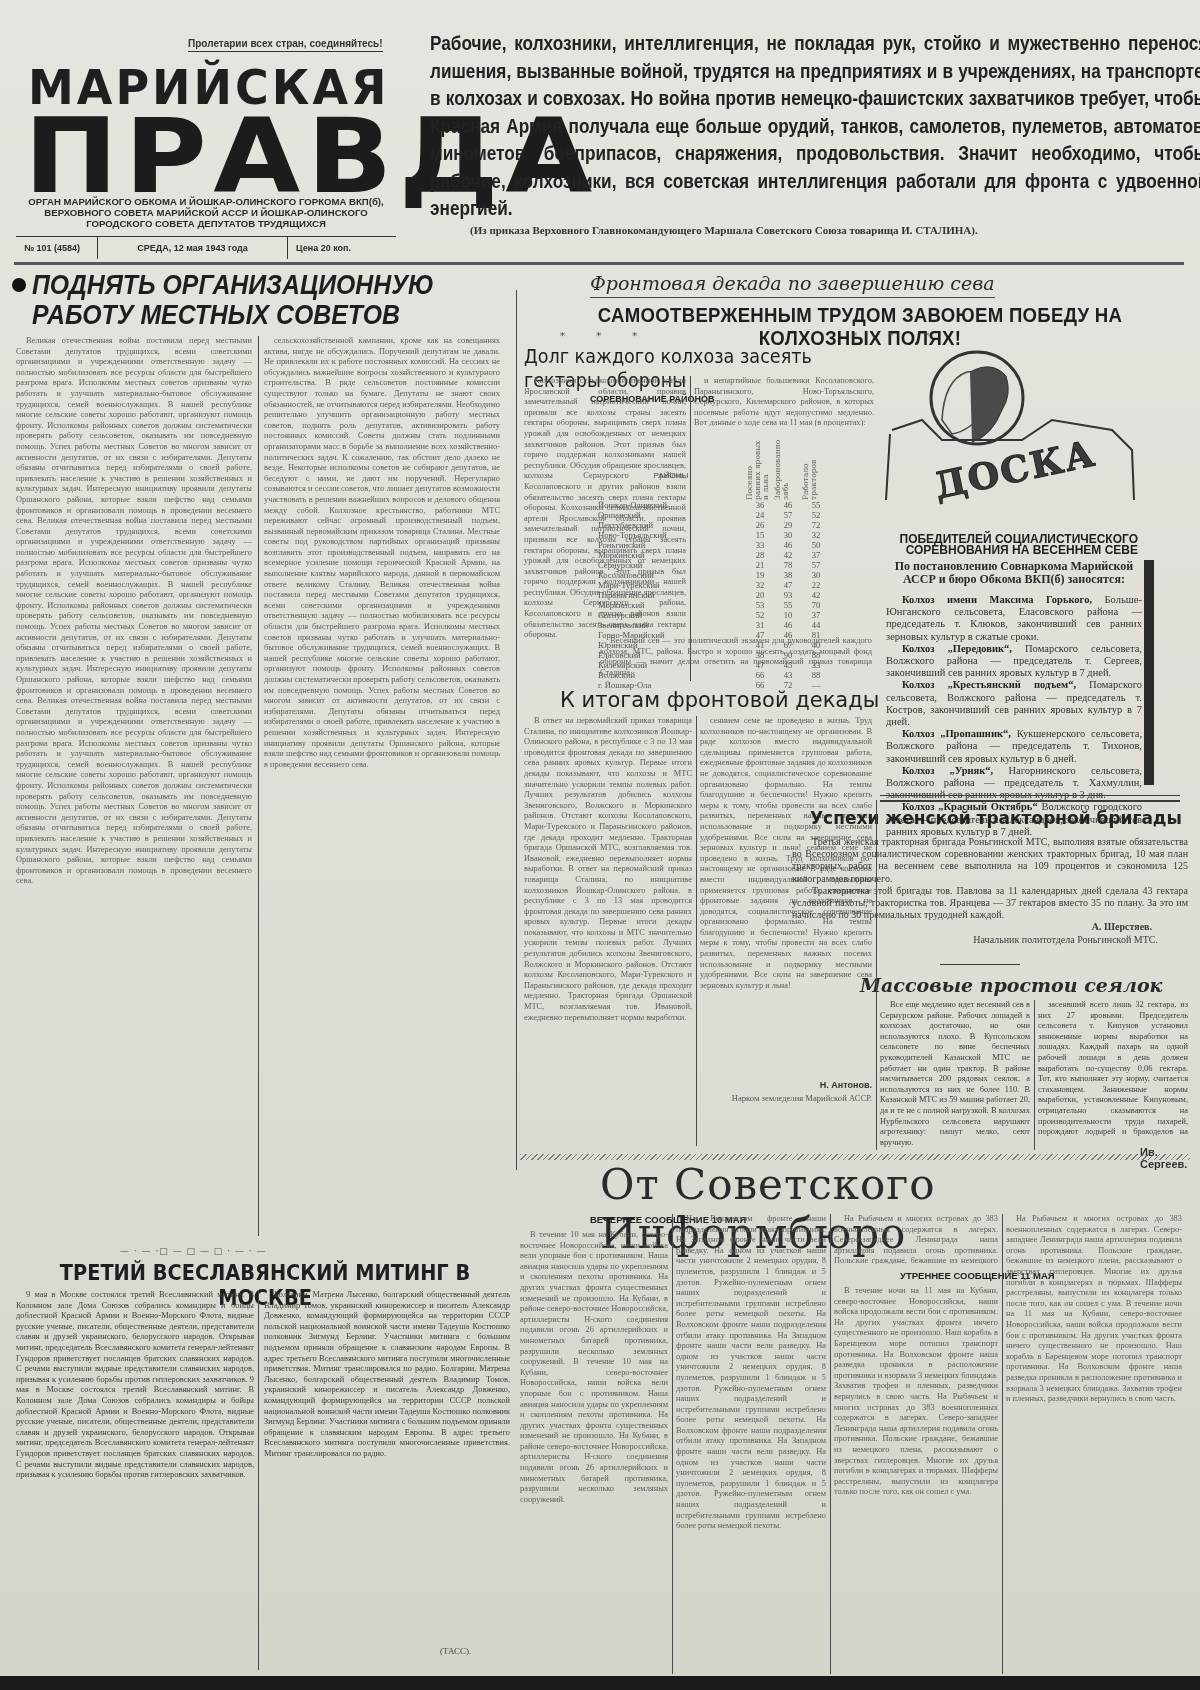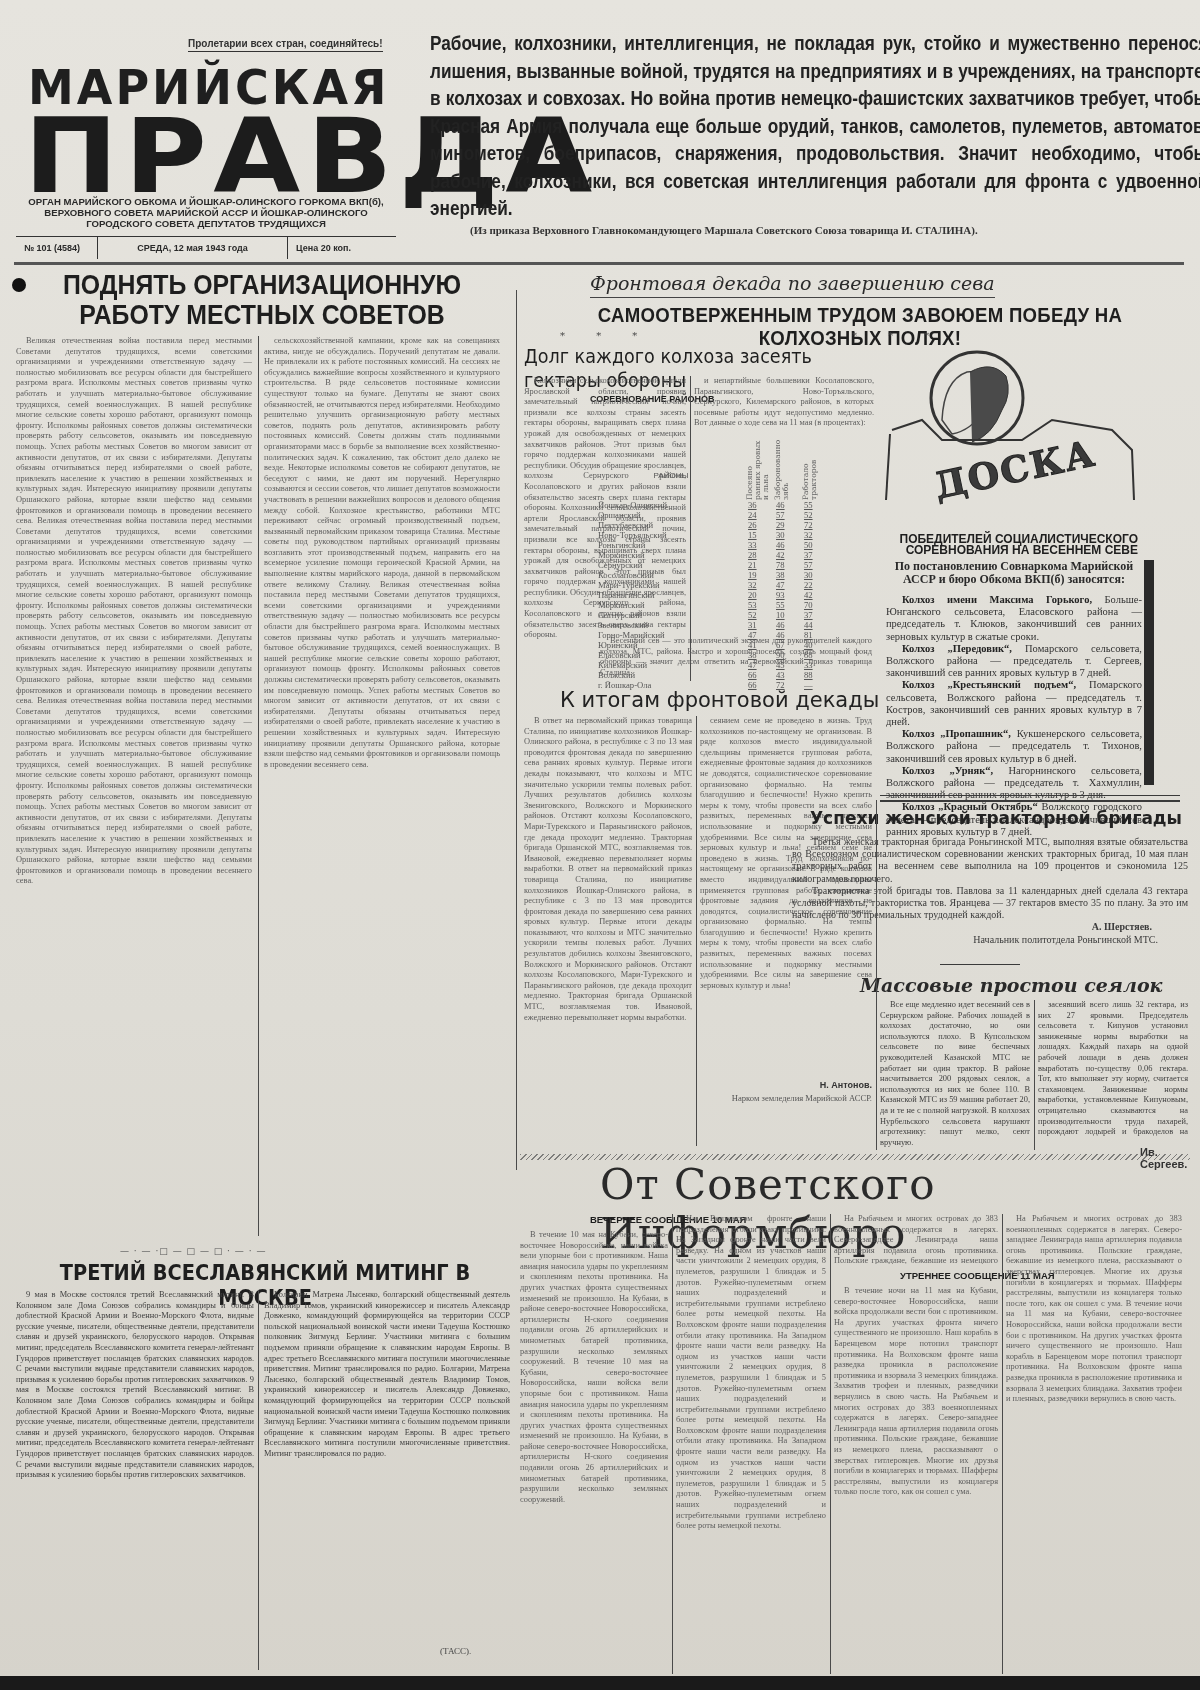--- a/index.html
+++ b/index.html
@@ -37,21 +37,21 @@
   .info-bar div { padding: 6px 8px; }
   .quote { font-family: "Liberation Sans", sans-serif; font-size: 20px; font-weight: bold; line-height: 27.5px; color: #222;
            text-align: justify; transform: scaleX(0.86); transform-origin: left top; width: 905px; }
   .quote-src { font-family: "Liberation Serif", serif; font-size: 11px; font-weight: bold; color: #333; text-align: right; }
 
   .hdr-sans { font-family: "Liberation Sans", sans-serif; font-weight: bold; color: #1e1e1e; }
   .italic-h { font-family: "DejaVu Serif", serif; font-style: italic; color: #2a2a2a; }
 
   table.stats { border-collapse: collapse; font-family: "Liberation Serif", serif; font-size: 8.6px; color: #555; }
   table.stats td { padding: 0 2px; line-height: 10px; white-space: nowrap; }
-  table.stats td.num { text-align: left; width: 28px; text-decoration: underline; }
+  table.stats td.num { text-align: center; width: 28px; }
   .vert { writing-mode: vertical-rl; transform: rotate(180deg); font-size: 7.5px; line-height: 8px; color: #666; }
 
   .honor-box { border: 2px solid #333; }
   .honor-item { font-family: "Liberation Serif", serif; font-size: 10.5px; line-height: 12.2px; color: #333; text-align: justify; text-indent: 16px; }
   .honor-item b { color: #222; }
 
   .wave { height: 6px; background: repeating-linear-gradient(135deg, #555 0 1px, transparent 1px 4px); opacity: .7; }
   .stars { font-size: 10px; color: #444; letter-spacing: 14px; }
 </style>
 </head>
@@ -71,21 +71,21 @@
     <div style="width:82px; border-right:1px solid #333;">№ 101 (4584)</div>
     <div style="width:190px; border-right:1px solid #333; text-align:center;">СРЕДА, 12 мая 1943 года</div>
     <div style="flex:1; text-align:left;">Цена 20 коп.</div>
   </div>
 
   <div class="abs quote" style="left:430px; top:30px;">Рабочие, колхозники, интеллигенция, не покладая рук, стойко и мужественно перенося лишения, вызванные войной, трудятся на предприятиях и в учреждениях, на транспорте, в колхозах и совхозах. Но война против немецко-фашистских захватчиков требует, чтобы Красная Армия получала еще больше орудий, танков, самолетов, пулеметов, автоматов, минометов, боеприпасов, снаряжения, продовольствия. Значит необходимо, чтобы рабочие, колхозники, вся советская интеллигенция работали для фронта с удвоенной энергией.</div>
   <div class="abs quote-src" style="left:470px; top:224px;">(Из приказа Верховного Главнокомандующего Маршала Советского Союза товарища И. СТАЛИНА).</div>
 
   <div class="hrule" style="left:14px; top:262px; width:1170px; height:3px; background:#555;"></div>
 
-  <div class="abs" style="left:12px; top:270px; width:500px; text-align:center;">
+  <div class="abs" style="left:12px; top:270px; width:500px; font-style:italic;">
     <div class="abs" style="left:0; top:8px; width:14px; height:14px; border-radius:50%; background:#111;"></div>
     <div class="hdr-sans" style="font-size:27px; line-height:30px; transform:scaleX(0.92);">ПОДНЯТЬ ОРГАНИЗАЦИОННУЮ</div>
     <div class="hdr-sans" style="font-size:27px; line-height:30px; transform:scaleX(0.92);">РАБОТУ МЕСТНЫХ СОВЕТОВ</div>
   </div>
   <div class="abs body-text" style="left:16px; top:336px; width:236px; height:895px;">
     <span>Великая отечественная война поставила перед местными Советами депутатов трудящихся, всеми советскими организациями и учреждениями ответственную задачу — полностью мобилизовать все ресурсы области для быстрейшего разгрома врага. Исполкомы местных советов призваны чутко работать и улучшать материально-бытовое обслуживание трудящихся, семей военнослужащих. В нашей республике многие сельские советы хорошо работают, организуют помощь фронту. Исполкомы районных советов должны систематически проверять работу сельсоветов, оказывать им повседневную помощь. Успех работы местных Советов во многом зависит от активности депутатов, от их связи с избирателями. Депутаты обязаны отчитываться перед избирателями о своей работе, привлекать население к участию в решении хозяйственных и культурных задач. Интересную инициативу проявили депутаты Оршанского района, которые взяли шефство над семьями фронтовиков и организовали помощь в проведении весеннего сева.</span> <span>Великая отечественная война поставила перед местными Советами депутатов трудящихся, всеми советскими организациями и учреждениями ответственную задачу — полностью мобилизовать все ресурсы области для быстрейшего разгрома врага. Исполкомы местных советов призваны чутко работать и улучшать материально-бытовое обслуживание трудящихся, семей военнослужащих. В нашей республике многие сельские советы хорошо работают, организуют помощь фронту. Исполкомы районных советов должны систематически проверять работу сельсоветов, оказывать им повседневную помощь. Успех работы местных Советов во многом зависит от активности депутатов, от их связи с избирателями. Депутаты обязаны отчитываться перед избирателями о своей работе, привлекать население к участию в решении хозяйственных и культурных задач. Интересную инициативу проявили депутаты Оршанского района, которые взяли шефство над семьями фронтовиков и организовали помощь в проведении весеннего сева.</span> <span>Великая отечественная война поставила перед местными Советами депутатов трудящихся, всеми советскими организациями и учреждениями ответственную задачу — полностью мобилизовать все ресурсы области для быстрейшего разгрома врага. Исполкомы местных советов призваны чутко работать и улучшать материально-бытовое обслуживание трудящихся, семей военнослужащих. В нашей республике многие сельские советы хорошо работают, организуют помощь фронту. Исполкомы районных советов должны систематически проверять работу сельсоветов, оказывать им повседневную помощь. Успех работы местных Советов во многом зависит от активности депутатов, от их связи с избирателями. Депутаты обязаны отчитываться перед избирателями о своей работе, привлекать население к участию в решении хозяйственных и культурных задач. Интересную инициативу проявили депутаты Оршанского района, которые взяли шефство над семьями фронтовиков и организовали помощь в проведении весеннего сева.</span>
   </div>
   <div class="vrule" style="left:258px; top:336px; height:900px;"></div>
   <div class="abs body-text" style="left:264px; top:336px; width:236px; height:895px;">
     <span>сельскохозяйственной кампании, кроме как на совещаниях актива, нигде не обсуждались. Поручений депутатам не давали. Не привлекали их к работе постоянных комиссий. На сессиях не обсуждались важнейшие вопросы хозяйственного и культурного строительства. В ряде сельсоветов постоянные комиссии существуют только на бумаге. Депутаты не знают своих обязанностей, не отчитываются перед избирателями. Необходимо решительно улучшить организационную работу местных советов, поднять роль депутатов, активизировать работу постоянных комиссий. Советы должны стать подлинными организаторами масс в борьбе за выполнение всех хозяйственно-политических задач. К сожалению, так обстоит дело далеко не везде. Некоторые исполкомы советов не собирают депутатов, не беседуют с ними, не дают им поручений. Нерегулярно созываются и сессии советов, что лишает депутатов возможности участвовать в решении важнейших вопросов и делового общения между собой. Колхозное крестьянство, работники МТС переживают сейчас огромный производственный подъем, вызванный первомайским приказом товарища Сталина. Местные советы под руководством партийных организаций призваны возглавить этот производственный подъем, направить его на всемерное усиление помощи героической Красной Армии, на выполнение клятвы марийского народа, данной в первомайском ответе великому Сталину.</span> <span>Великая отечественная война поставила перед местными Советами депутатов трудящихся, всеми советскими организациями и учреждениями ответственную задачу — полностью мобилизовать все ресурсы области для быстрейшего разгрома врага. Исполкомы местных советов призваны чутко работать и улучшать материально-бытовое обслуживание трудящихся, семей военнослужащих. В нашей республике многие сельские советы хорошо работают, организуют помощь фронту. Исполкомы районных советов должны систематически проверять работу сельсоветов, оказывать им повседневную помощь. Успех работы местных Советов во многом зависит от активности депутатов, от их связи с избирателями. Депутаты обязаны отчитываться перед избирателями о своей работе, привлекать население к участию в решении хозяйственных и культурных задач. Интересную инициативу проявили депутаты Оршанского района, которые взяли шефство над семьями фронтовиков и организовали помощь в проведении весеннего сева.</span>

